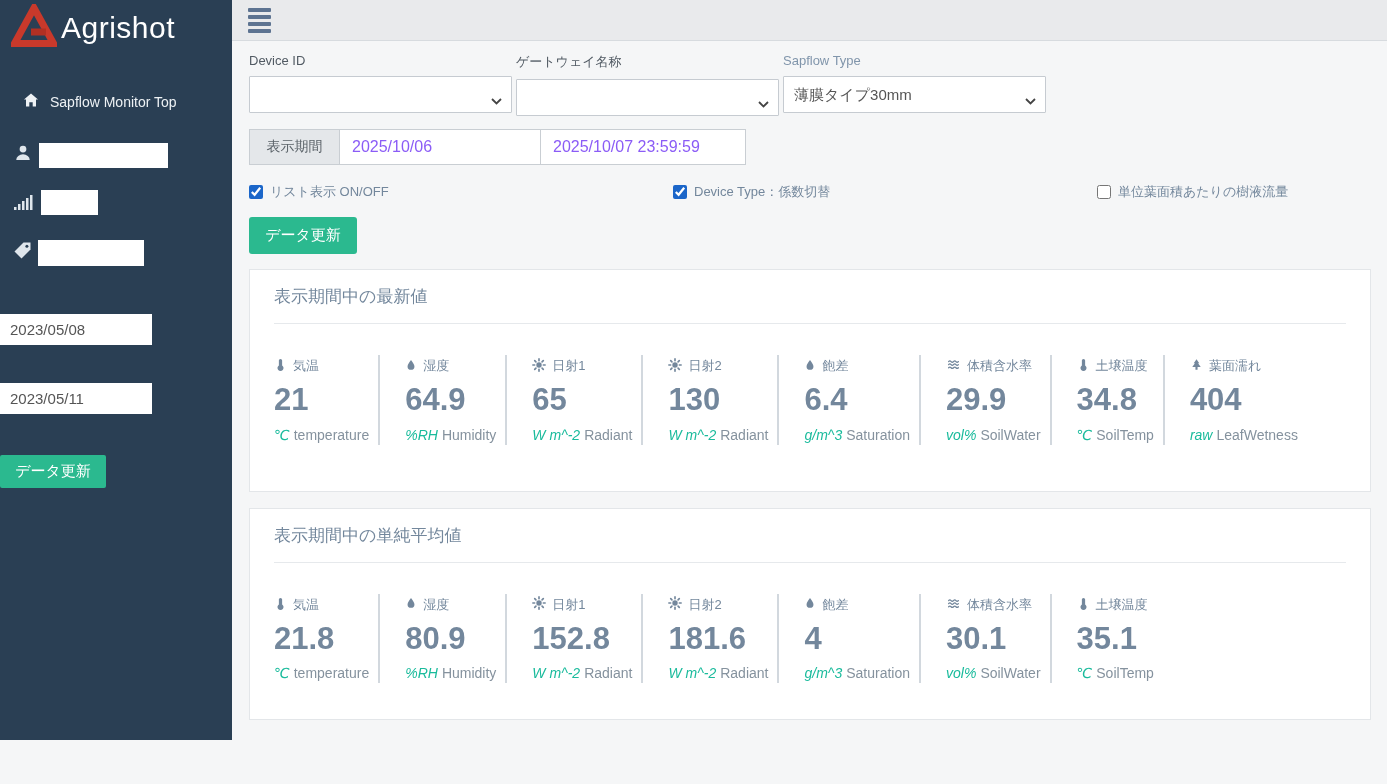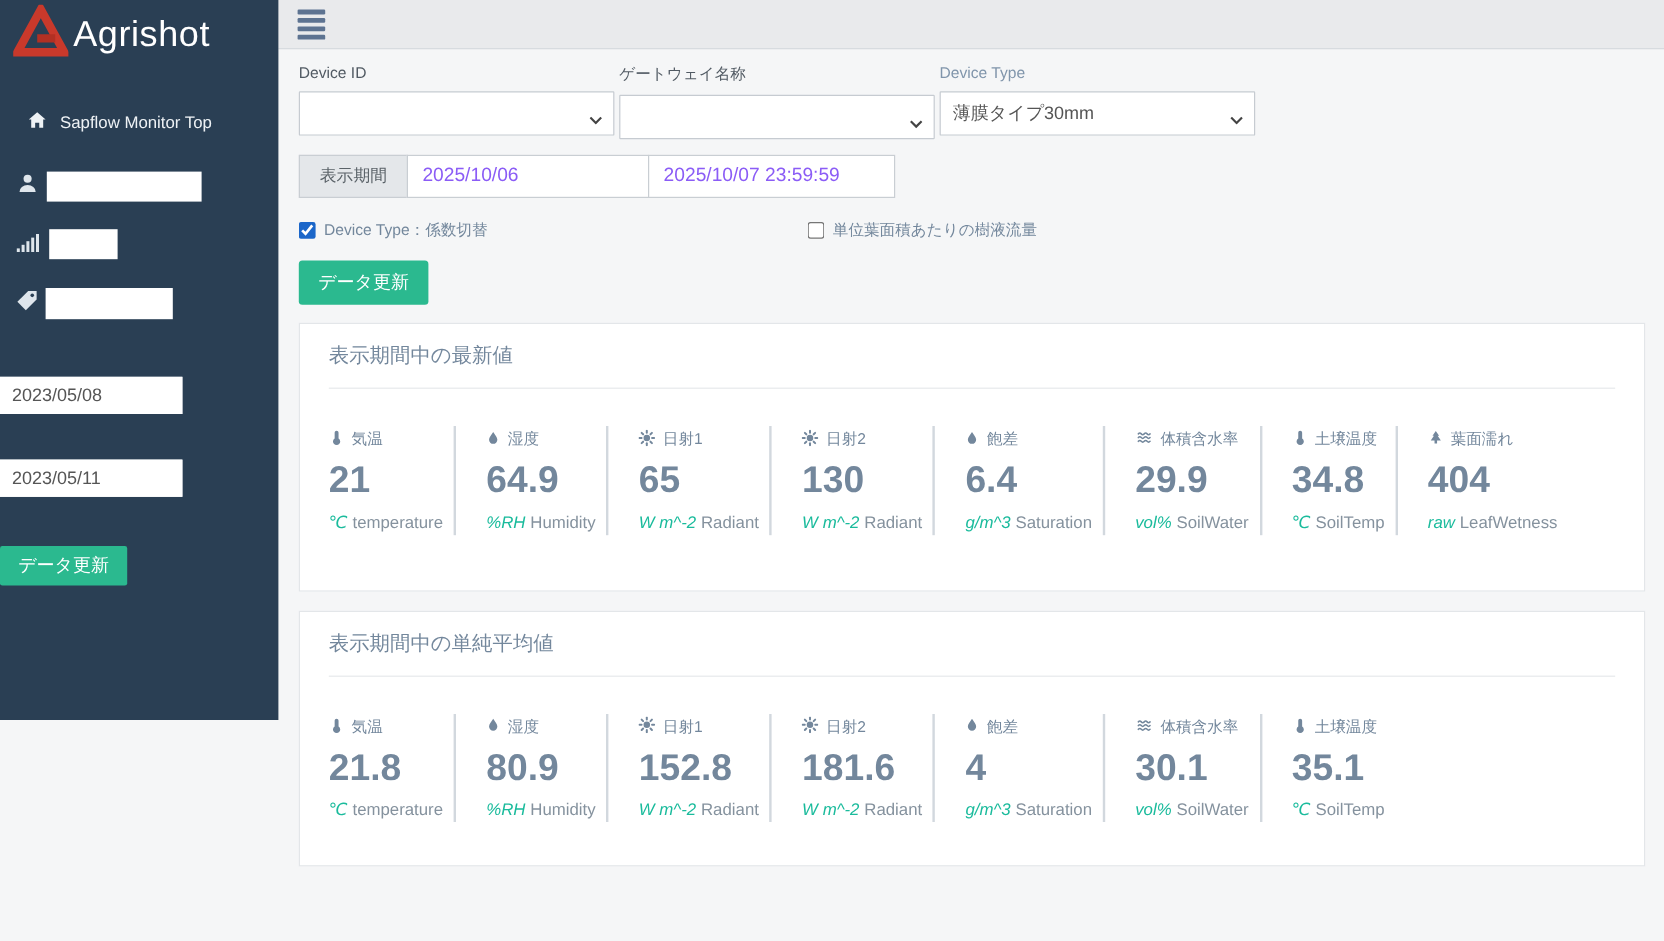--- a/index.html
+++ b/index.html
@@ -6,21 +6,21 @@
   html, body { width: 1387px; height: 784px; overflow: hidden; }
   body {
     font-family: "Liberation Sans", "DejaVu Sans", sans-serif;
     background: #f5f6f7;
     display: flex;
     color: #555;
   }
 
   
   .sidebar {
-    width: 232px; height: 600px; flex-shrink: 0;
+    width: 232px; height: 740px; flex-shrink: 0;
     background: #2A3F54; position: relative;
   }
   .logo { position: absolute; top: 4px; left: 11px; display: flex; align-items: center; gap: 4px; cursor: pointer; }
   .logo-text { color: #fff; font-size: 30px; letter-spacing: .5px; font-weight: 400; }
   .side-home { position: absolute; top: 92px; left: 22px; display: flex; align-items: center; gap: 10px; color: #eef2f5; font-size: 14px; cursor: pointer; }
   .side-row { position: absolute; display: flex; align-items: center; }
   .white-box { background: #fff; }
   .side-date {
     position: absolute; left: 0; width: 152px; height: 31px;
     border: 1px solid #fff; background: #fff; color: #555;
@@ -198,21 +198,21 @@
         <div class="sel">
           <select><option></option></select>
           <span class="chev">
             <svg width="11" height="7" viewBox="0 0 11 7">
                 <path d="M1 1 L5.5 5.5 L10 1" fill="none" stroke="#444" stroke-width="1.8"></path>
               </svg>
           </span>
         </div>
       </div>
       <div class="filter-col">
-        <div class="filter-label light">Device Type</div>
+        <div class="filter-label light">Sapflow Type</div>
         <div class="sel">
           <select>
             <option>薄膜タイプ30mm</option>
           </select>
           <span class="chev">
             <svg width="11" height="7" viewBox="0 0 11 7">
                 <path d="M1 1 L5.5 5.5 L10 1" fill="none" stroke="#444" stroke-width="1.8"></path>
               </svg>
           </span>
         </div>
@@ -225,20 +225,24 @@
       <input class="period-input start" value="2025/10/06" style="">
       <input class="period-input end" value="2025/10/07 23:59:59" style="">
     </div>
 
     
 
     
     <div class="options-row">
         <label class="cb-item">
           <input type="checkbox" checked="" style="">
+          <span>リスト表示 ON/OFF</span>
+        </label>
+        <label class="cb-item">
+          <input type="checkbox" checked="" style="">
           <span>Device Type：係数切替</span>
         </label>
         <label class="cb-item">
           <input type="checkbox" style="">
           <span>単位葉面積あたりの樹液流量</span>
         </label>
       </div>
 
     
     <button class="update-btn">データ更新</button>

